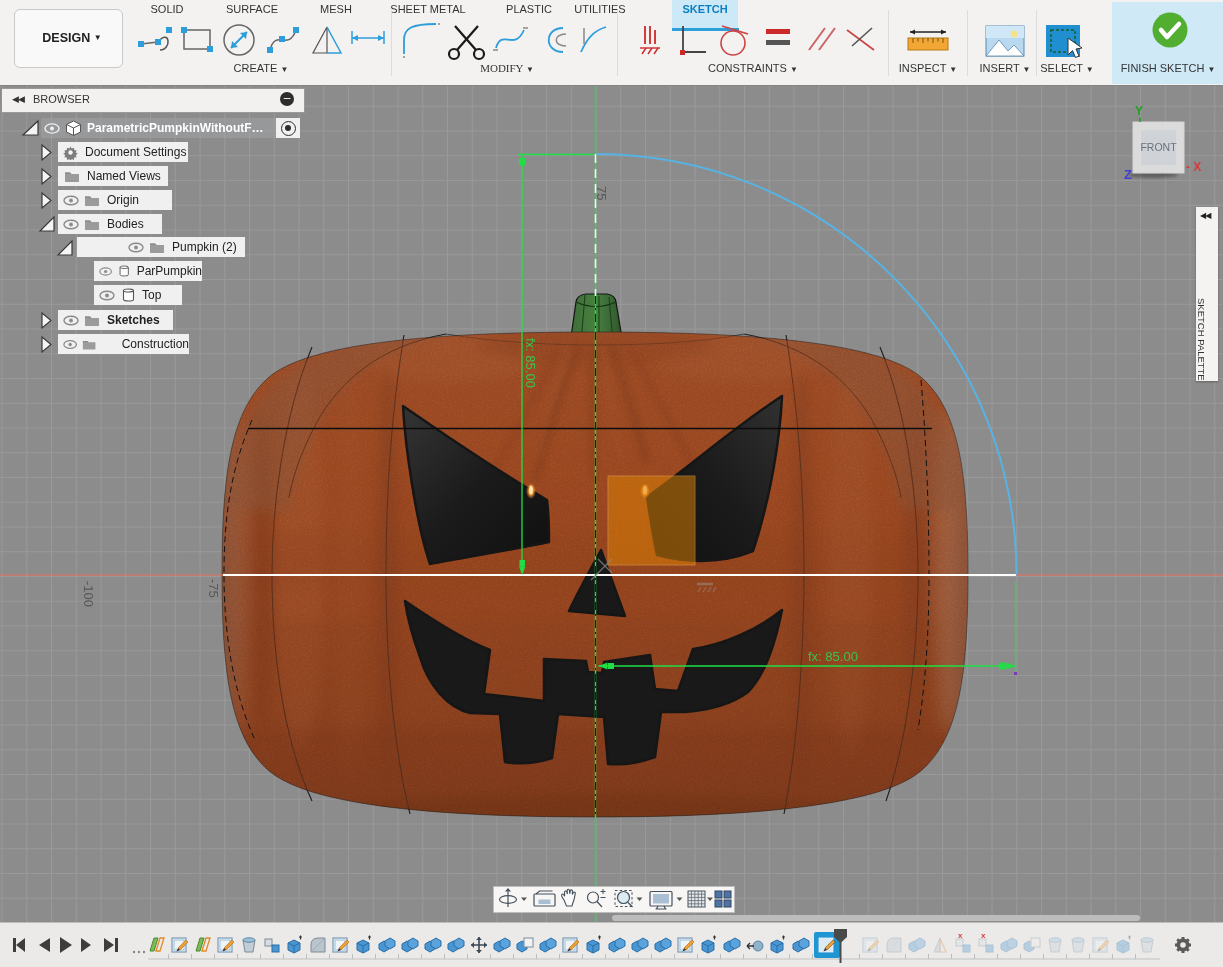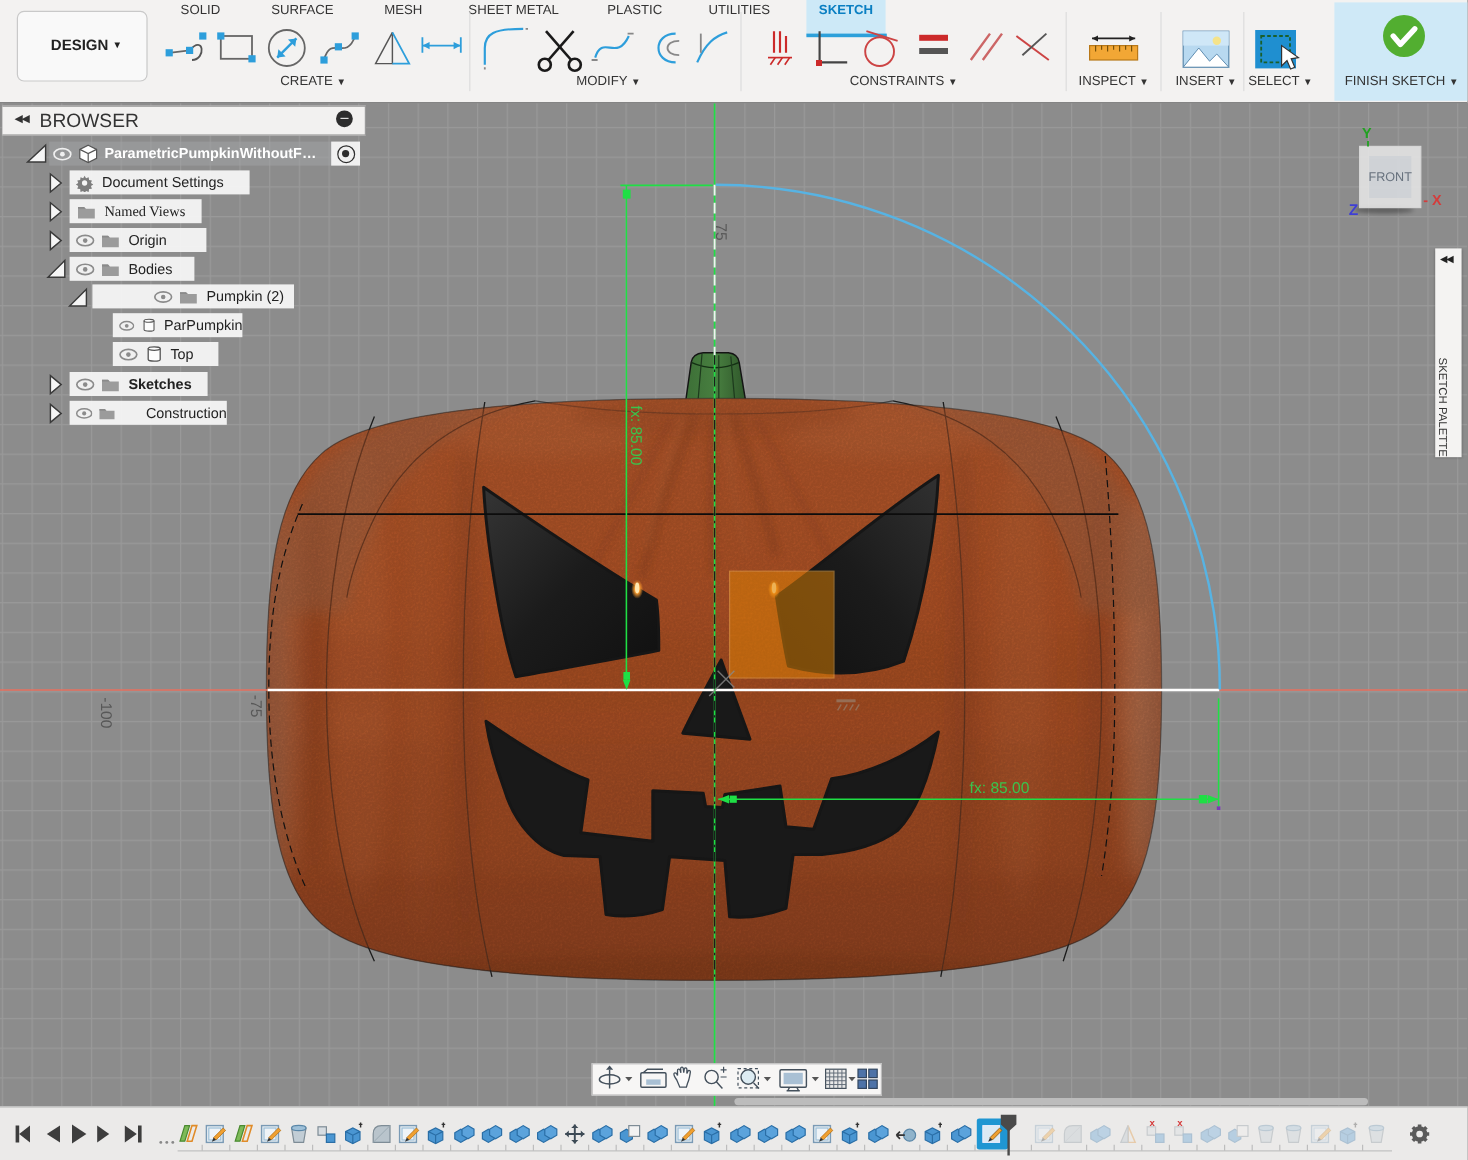--- a/index.html
+++ b/index.html
@@ -16,32 +16,32 @@
 </head>
 <body>
 
 <div id="topbar" class="abs">
 
   <div class="tablabel" style="left:167px;">SOLID</div>
   <div class="tablabel" style="left:252px;">SURFACE</div>
   <div class="tablabel" style="left:336px;">MESH</div>
   <div class="tablabel" style="left:428px;">SHEET METAL</div>
   <div class="tablabel" style="left:529px;">PLASTIC</div>
-  <div class="tablabel" style="left:616px;text-align:center;">UTILITIES</div>
+  <div class="tablabel" style="left:600px;text-align:center;">UTILITIES</div>
   <div class="abs" style="left:672px;top:0;width:66px;height:30px;background:#cde9f7;"></div>
   <div class="abs" style="left:672px;top:28px;width:67px;height:3px;background:#2da0da;"></div>
   <div class="tablabel" style="left:705px;color:#0a7fc2;font-weight:bold;">SKETCH</div>
 
   <div class="abs" style="left:1112px;top:2px;width:111px;height:82px;background:#cfe9f7;"></div>
 
   <div class="abs" style="left:14px;top:9px;width:107px;height:57px;background:#f9f9f9;border:1px solid #c9c9c9;border-radius:6px;"></div>
   <div class="abs" style="left:14px;top:9px;width:116px;height:57px;display:flex;align-items:center;justify-content:center;font-size:12.5px;font-weight:bold;color:#222;">DESIGN&nbsp;<span style="font-size:8px;">▼</span></div>
 
   <div class="gplabel" style="left:261px;">CREATE <span style="font-size:8px;">▼</span></div>
-  <div class="gplabel" style="left:507px;">MODIFY <span style="font-size:8px;">▼</span></div>
+  <div class="gplabel" style="left:507px;font-family:Liberation Serif, serif;">MODIFY <span style="font-size:8px;">▼</span></div>
   <div class="gplabel" style="left:753px;">CONSTRAINTS <span style="font-size:8px;">▼</span></div>
   <div class="gplabel" style="left:928px;">INSPECT <span style="font-size:8px;">▼</span></div>
   <div class="gplabel" style="left:1005px;">INSERT <span style="font-size:8px;">▼</span></div>
   <div class="gplabel" style="left:1067px;">SELECT <span style="font-size:8px;">▼</span></div>
   <div class="gplabel" style="left:1168px;">FINISH SKETCH <span style="font-size:8px;">▼</span></div>
 
   <div class="vsep" style="left:391px;"></div>
   <div class="vsep" style="left:617px;"></div>
   <div class="vsep" style="left:888px;"></div>
   <div class="vsep" style="left:967px;"></div>
@@ -344,21 +344,21 @@
 
   <path d="M598 573 l14 -14 m0 14 l-14 -14 m0 14 l-7 7" stroke="#8a8a8a" stroke-width="1.2" opacity="0.8"></path>
   <g opacity="0.9">
     <path d="M697 584 l16 0" stroke="#96735c" stroke-width="2.5"></path>
     <path d="M698 592 l3 -5 m2 5 l3 -5 m2 5 l3 -5 m2 5 l3 -5" stroke="#96735c" stroke-width="1.2"></path>
   </g>
 </svg>
 
 <div class="abs" style="left:2px;top:2px;width:302px;height:23px;background:#f2f1f0;border:1px solid #9a9a9a;border-left:none;">
   <span style="position:absolute;left:10px;top:5px;font-size:9px;color:#333;letter-spacing:-1px;">◀◀</span>
-  <span style="position:absolute;left:31px;top:4px;font-size:16px;color:#333;">BROWSER</span>
+  <span style="position:absolute;left:31px;top:4px;font-size:11px;color:#333;">BROWSER</span>
   <span style="position:absolute;left:278px;top:3px;width:14px;height:14px;background:#2d2d2d;border-radius:50%;color:#fff;font-size:12px;line-height:13px;text-align:center;">–</span>
 </div>
 <div id="btree">
 
   <svg class="abs" style="left:0;top:0;" width="320" height="290" viewBox="0 0 320 290">
 
     <g fill="#f5f5f5" stroke="#3a3a3a" stroke-width="1.2">
       <path d="M23 49 L38 35 L38 49 Z"></path>
       <path d="M40 145 L54 131 L54 145 Z"></path>
       <path d="M58 169 L72 155 L72 169 Z"></path>
@@ -381,33 +381,33 @@
           <path d="M8.5 1 L15.5 4.5 L15.5 12 L8.5 15.5 L1.5 12 L1.5 4.5 Z" fill="#fff" stroke="#555" stroke-width="1"></path>
           <path d="M1.5 4.5 L8.5 8 L15.5 4.5 M8.5 8 L8.5 15.5" fill="none" stroke="#555" stroke-width="1"></path>
         </svg>
     <span style="margin-left:5px;">ParametricPumpkinWithoutF…</span>
   </div>
   <div class="brow" style="left:276px;top:32px;width:24px;background:rgba(248,248,248,0.93);justify-content:center;">
     <span style="width:13px;height:13px;border:1.5px solid #2d2d2d;border-radius:50%;display:inline-block;position:relative;">
           <span style="position:absolute;left:3.5px;top:3.5px;width:6px;height:6px;background:#2d2d2d;border-radius:50%;"></span>
         </span>
   </div>
-  <div class="brow" style="left:58px;top:56px;width:150px;">
+  <div class="brow" style="left:58px;top:56px;width:130px;">
     <svg width="15" height="15" viewBox="0 0 15 15" style="margin-left:5px;">
           <path d="M7.5 1.5 l1.2 2 2.2 -0.8 0.3 2.4 2.4 0.3 -0.8 2.2 2 1.2 -2 1.2 0.8 2.2 -2.4 0.3 -0.3 2.4 -2.2 -0.8 -1.2 2 -1.2 -2 -2.2 0.8 -0.3 -2.4 -2.4 -0.3 0.8 -2.2 -2 -1.2 2 -1.2 -0.8 -2.2 2.4 -0.3 0.3 -2.4 2.2 0.8 z" fill="#7d7d7d"></path>
           <circle cx="7.5" cy="7.5" r="2.2" fill="#f5f5f5"></circle>
         </svg>
     <span style="margin-left:7px;">Document Settings</span>
   </div>
   <div class="brow" style="left:58px;top:80px;width:110px;">
     <svg width="16" height="13" viewBox="0 0 16 13" style="margin-left:6px;">
           <path d="M1 2.5 L6 2.5 L7.5 4 L15 4 L15 12 L1 12 Z" fill="#9b9b9b"></path>
           <path d="M1 2.5 L6 2.5 L7.5 4 L1 4 Z" fill="#8a8a8a"></path>
         </svg>
-    <span style="margin-left:7px;font-family:Liberation Serif, serif;">Named Views</span>
+    <span style="margin-left:7px;">Named Views</span>
   </div>
   <div class="brow" style="left:58px;top:104px;width:114px;">
     <svg width="16" height="11" viewBox="0 0 16 11" style="margin-left:5px;">
           <ellipse cx="8" cy="5.5" rx="7" ry="4.3" fill="none" stroke="#8b8b8b" stroke-width="1.4"></ellipse>
           <circle cx="8" cy="5.5" r="1.9" fill="#8b8b8b"></circle>
         </svg>
     <svg width="16" height="13" viewBox="0 0 16 13" style="margin-left:5px;">
           <path d="M1 2.5 L6 2.5 L7.5 4 L15 4 L15 12 L1 12 Z" fill="#9b9b9b"></path>
           <path d="M1 2.5 L6 2.5 L7.5 4 L1 4 Z" fill="#8a8a8a"></path>
         </svg>

